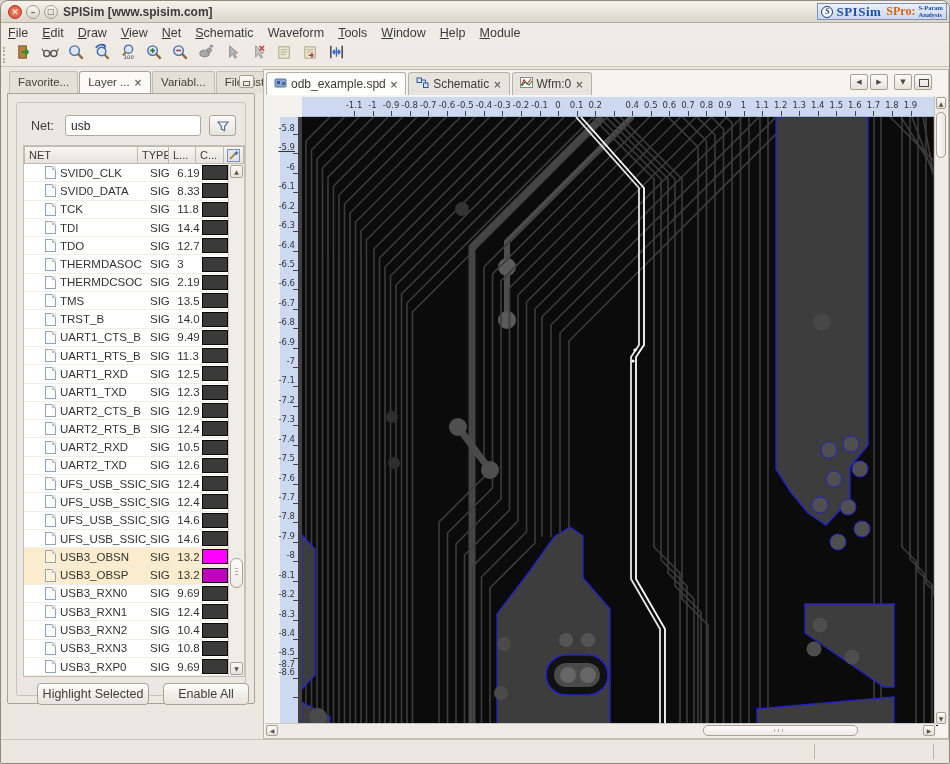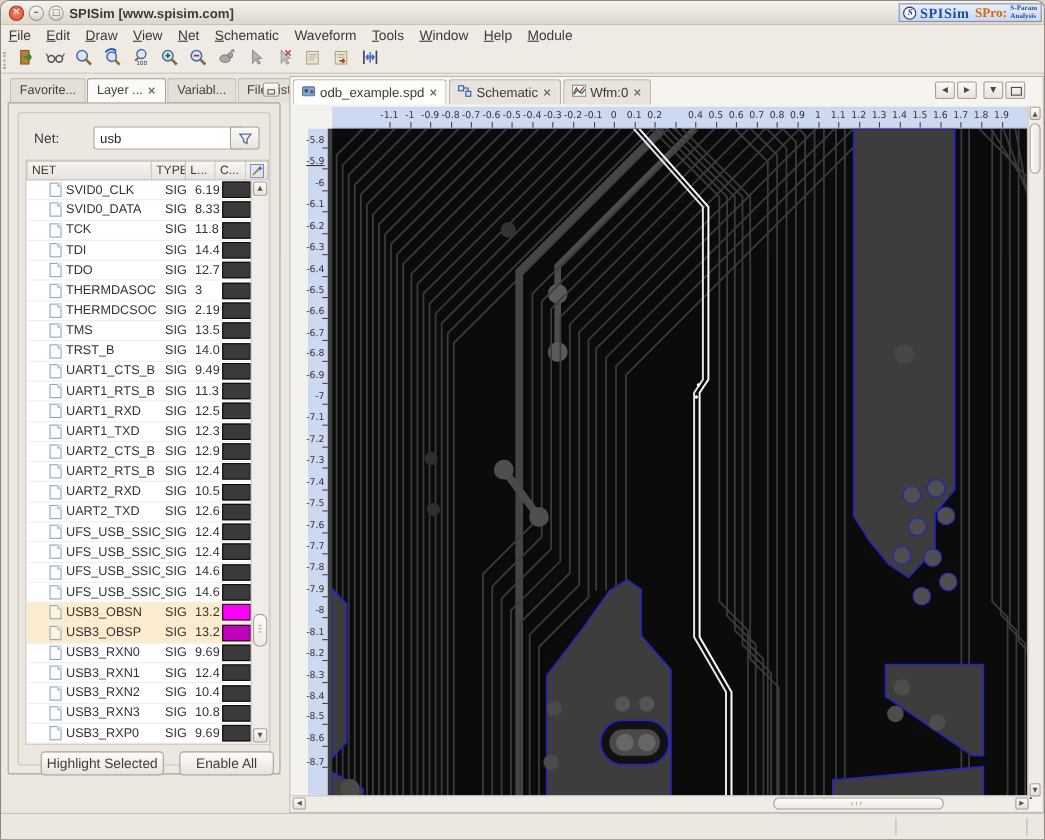--- a/index.html
+++ b/index.html
@@ -45,21 +45,21 @@
   #panel-collapse { position:absolute; left:238px; top:74px; width:15px; height:13px; background:linear-gradient(#fcfbf9,#e6e2da);
     border:1px solid #a59e92; border-radius:2px; }
   #panel-collapse::after { content:""; position:absolute; left:3px; right:3px; top:5px; height:3px; border:1px solid #6d675c; }
 
   #left-frame { position:absolute; left:6px; top:92px; width:248px; height:611px;
     background:#ece8e1; border:1px solid #a9a296; border-radius:0 2px 2px 2px; z-index:2; }
   #groupbox { position:absolute; left:8px; top:8px; width:230px; height:594px; border:1px solid #c9c4ba; border-radius:3px; }
 
   #net-label { position:absolute; left:14px; top:16px; font-size:12.5px; color:#3c3c3c; }
   #net-input { position:absolute; left:48px; top:12px; width:136px; height:21px; border:1px solid #b0aaa0;
-    border-radius:3px; background:#fff; font-size:12px; color:#222; padding:0 5px; font-family:"Liberation Sans",sans-serif;margin-left:20px; }
+    border-radius:3px; background:#fff; font-size:12px; color:#222; padding:0 5px; font-family:"Liberation Sans",sans-serif; }
   #filter-btn { position:absolute; left:192px; top:12px; width:27px; height:21px;
     background:linear-gradient(#fcfbf9,#e8e4dc); border:1px solid #aaa398; border-radius:3px;
     display:flex; align-items:center; justify-content:center; }
 
   #net-table { position:absolute; left:6px; top:42px; width:222px; height:532px; background:#fff; border:1px solid #c4beb4; }
   #net-header { display:flex; height:18px; }
   .hdr-cell { background:linear-gradient(#f8f6f2,#e7e3dc); border:1px solid #bfb9ae; border-left:none;
     font-size:11px; color:#3e3a33; padding:2px 0 0 4px; overflow:hidden; white-space:nowrap; }
   .hdr-cell:first-child { border-left:1px solid #bfb9ae; }
   #hdr-net{width:114px;} #hdr-type{width:31px;} #hdr-len{width:27px;} #hdr-color{width:28px;}
@@ -616,21 +616,21 @@
           <span class="v-lbl" style="top: 472.08px;">-8.2</span>
           <span class="v-tick" style="top: 483.08px;"></span>
           <span class="v-lbl" style="top: 491.5px;">-8.3</span>
           <span class="v-tick" style="top: 502.5px;"></span>
           <span class="v-lbl" style="top: 510.92px;">-8.4</span>
           <span class="v-tick" style="top: 521.92px;"></span>
           <span class="v-lbl" style="top: 530.34px;">-8.5</span>
           <span class="v-tick" style="top: 541.34px;"></span>
           <span class="v-lbl" style="top: 549.76px;">-8.6</span>
           <span class="v-tick" style="top: 560.76px;"></span>
-          <span class="v-lbl" style="top: 571px;">-8.7</span>
+          <span class="v-lbl" style="top: 542px;">-8.7</span>
           <span class="v-tick" style="top: 580.18px;"></span>
         </div>
       <div id="pcb-wrap">
         <svg id="pcb" width="636" height="609" viewBox="0 0 636 609">
             <rect x="0" y="0" width="636" height="609" fill="#0b0b0b"></rect>
             <g>
               <polyline points="28,0 4,24 4,609" fill="none" stroke="#3c3c3c" stroke-width="1.6"></polyline>
               <polyline points="42.5,0 9.5,33 9.5,609" fill="none" stroke="#3c3c3c" stroke-width="1.6"></polyline>
               <polyline points="57,0 15,42 15,609" fill="none" stroke="#3c3c3c" stroke-width="1.6"></polyline>
               <polyline points="71.5,0 20.5,51 20.5,609" fill="none" stroke="#3c3c3c" stroke-width="1.6"></polyline>

